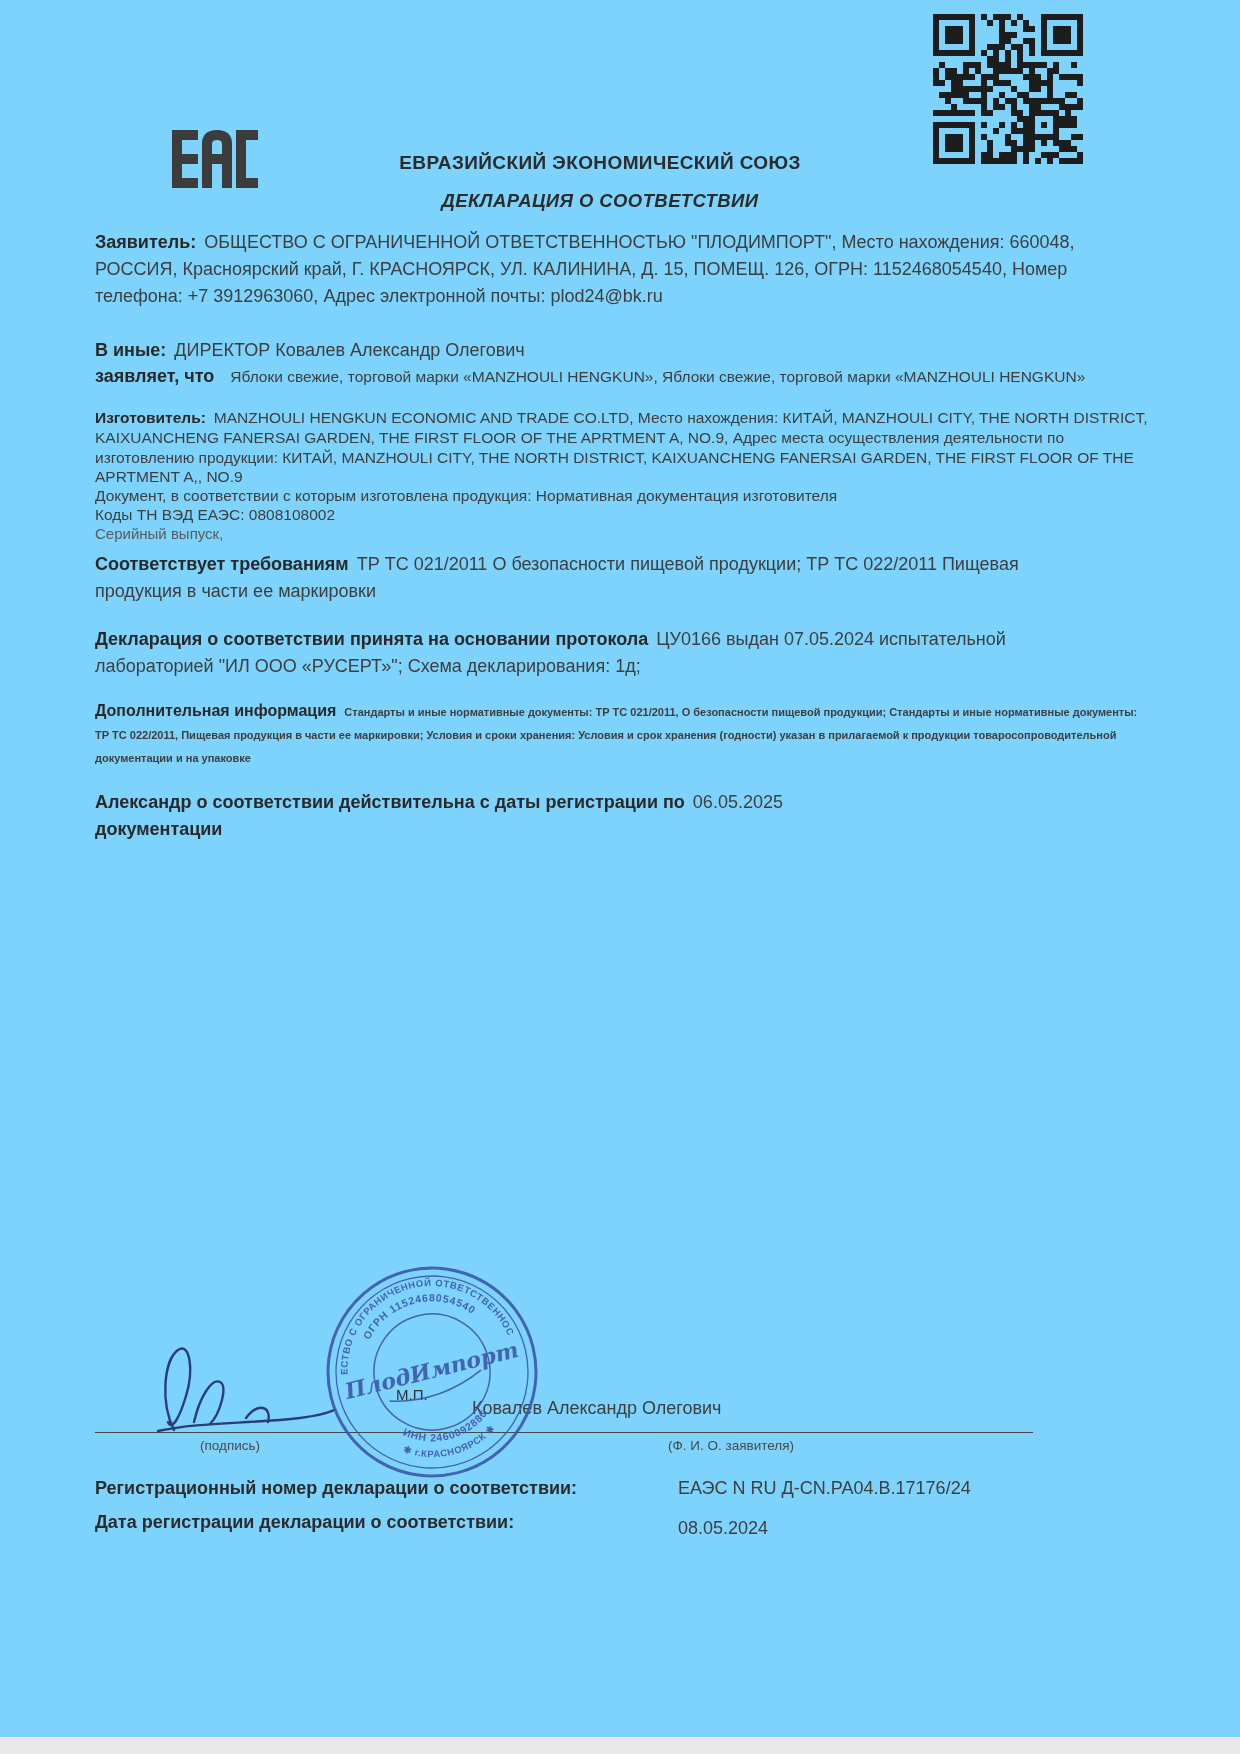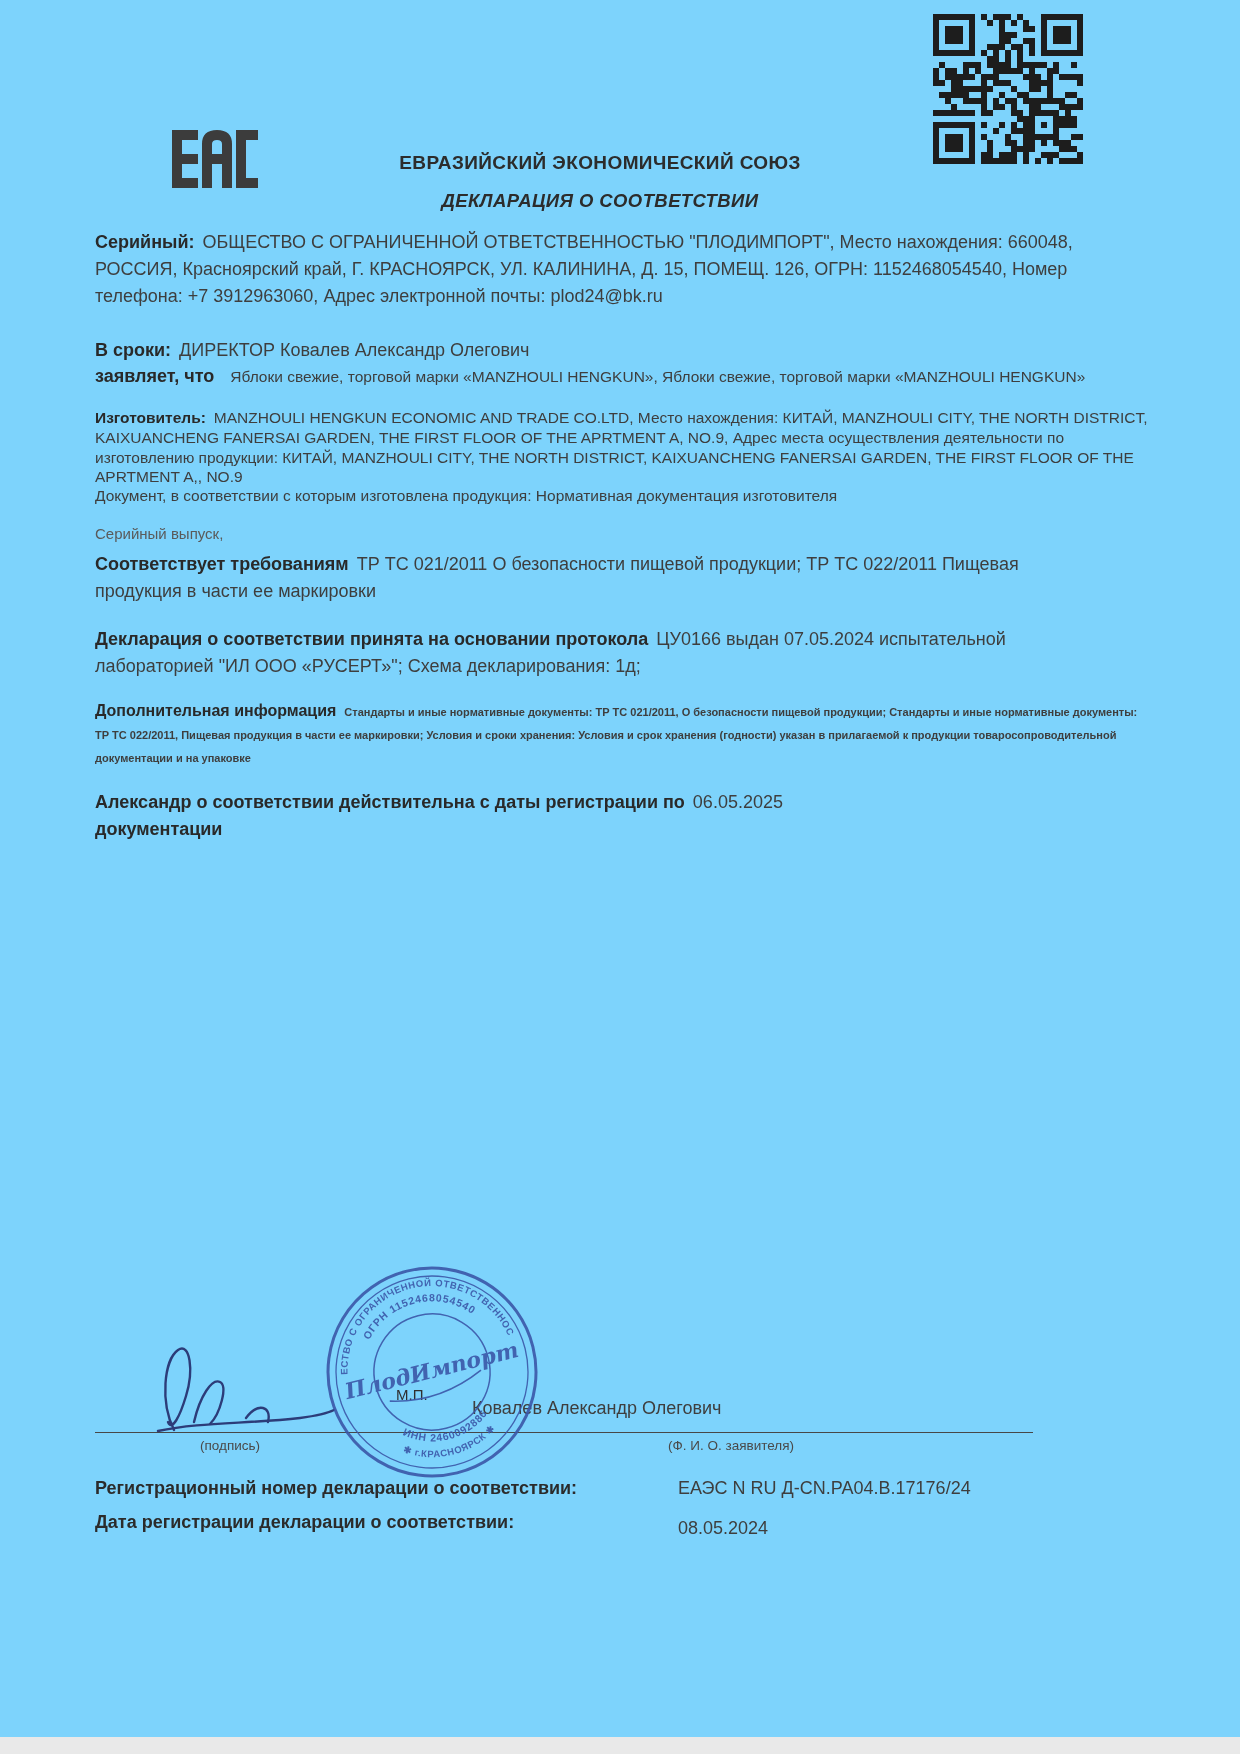--- a/index.html
+++ b/index.html
@@ -411,39 +411,42 @@
       <path d="M0 0 H26 V10 H10 V24 H26 V34 H10 V48 H26 V58 H0 Z"></path>
       <path fill-rule="evenodd" d="M30 58 V14 Q30 0 45 0 Q60 0 60 14 V58 H50 V34 H40 V58 Z M40 24 H50 V14 Q50 10 45 10 Q40 10 40 14 Z"></path>
       <path d="M64 0 H86 V10 H74 V48 H86 V58 H64 Z"></path>
     </svg>
   </div>
 
   <div class="abs title t1">ЕВРАЗИЙСКИЙ ЭКОНОМИЧЕСКИЙ СОЮЗ</div>
   <div class="abs title t2">ДЕКЛАРАЦИЯ О СООТВЕТСТВИИ</div>
 
   <p class="para p-applicant">
-    <b class="lbl">Серийный:</b><span>ОБЩЕСТВО С ОГРАНИЧЕННОЙ ОТВЕТСТВЕННОСТЬЮ "ПЛОДИМПОРТ", Место нахождения: 660048, РОССИЯ,  Красноярский край, Г. КРАСНОЯРСК, УЛ. КАЛИНИНА, Д. 15, ПОМЕЩ. 126, ОГРН: 1152468054540, Номер телефона: +7 3912963060, Адрес электронной почты: plod24@bk.ru</span>
+    <b class="lbl">Заявитель:</b><span>ОБЩЕСТВО С ОГРАНИЧЕННОЙ ОТВЕТСТВЕННОСТЬЮ "ПЛОДИМПОРТ", Место нахождения: 660048, РОССИЯ,  Красноярский край, Г. КРАСНОЯРСК, УЛ. КАЛИНИНА, Д. 15, ПОМЕЩ. 126, ОГРН: 1152468054540, Номер телефона: +7 3912963060, Адрес электронной почты: plod24@bk.ru</span>
   </p>
 
   <p class="para p-person">
-    <b class="lbl">В сроки:</b><span>ДИРЕКТОР Ковалев Александр Олегович</span>
+    <b class="lbl">В иные:</b><span>ДИРЕКТОР Ковалев Александр Олегович</span>
   </p>
 
   <p class="para p-declares">
     <b class="lbl">заявляет, что</b><span class="txt">Яблоки свежие, торговой марки «MANZHOULI HENGKUN», Яблоки свежие, торговой марки «MANZHOULI HENGKUN»</span>
   </p>
 
   <p class="para sm p-manufacturer">
     <b class="lbl">Изготовитель:</b><span>MANZHOULI HENGKUN ECONOMIC AND TRADE CO.LTD, Место нахождения: КИТАЙ, MANZHOULI CITY, THE NORTH DISTRICT, KAIXUANCHENG FANERSAI GARDEN, THE FIRST FLOOR OF THE APRTMENT A, NO.9, Адрес места осуществления деятельности по изготовлению продукции: КИТАЙ, MANZHOULI CITY, THE NORTH DISTRICT, KAIXUANCHENG FANERSAI GARDEN, THE FIRST FLOOR OF THE APRTMENT A,, NO.9</span>
   </p>
 
   <p class="para sm p-document">
     <span>Документ, в соответствии с которым изготовлена продукция: Нормативная документация изготовителя</span>
   </p>
 
+  <p class="para sm p-tnved">
+    <span>Коды ТН ВЭД ЕАЭС: 0808108002</span>
+  </p>
 
   <p class="para sm p-serial">
     <span>Серийный выпуск,</span>
   </p>
 
   <p class="para p-complies">
     <b class="lbl">Соответствует требованиям</b><span>ТР ТС 021/2011 О безопасности пищевой продукции; ТР ТС 022/2011 Пищевая продукция в части ее маркировки</span>
   </p>
 
   <p class="para p-adopted">

